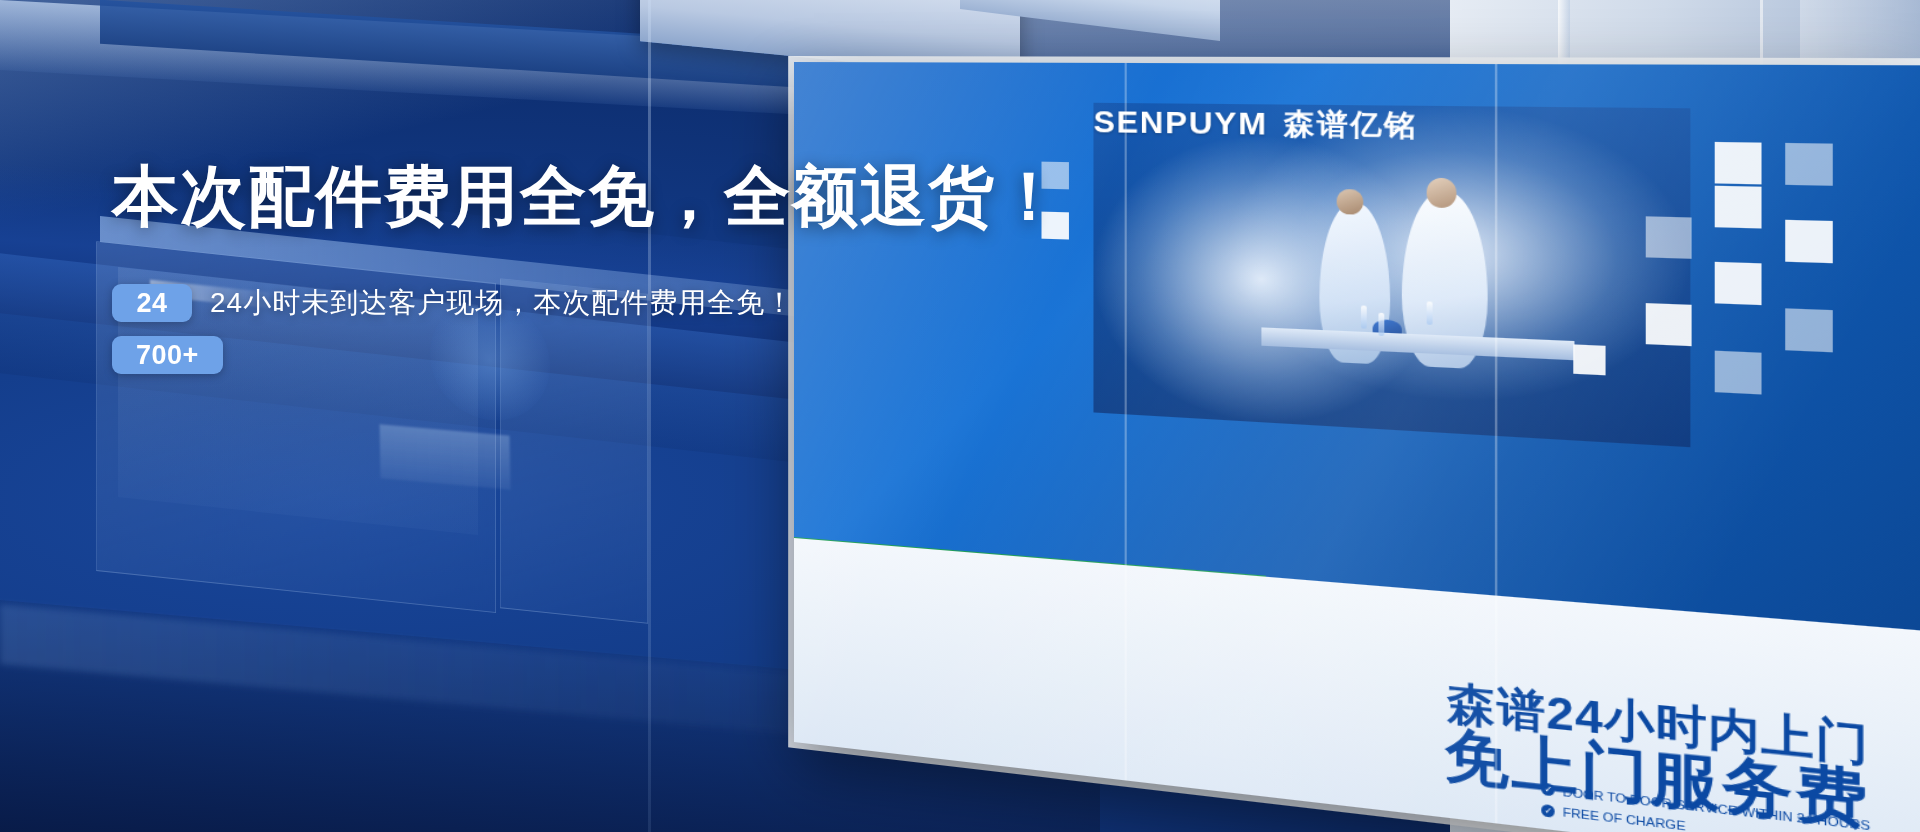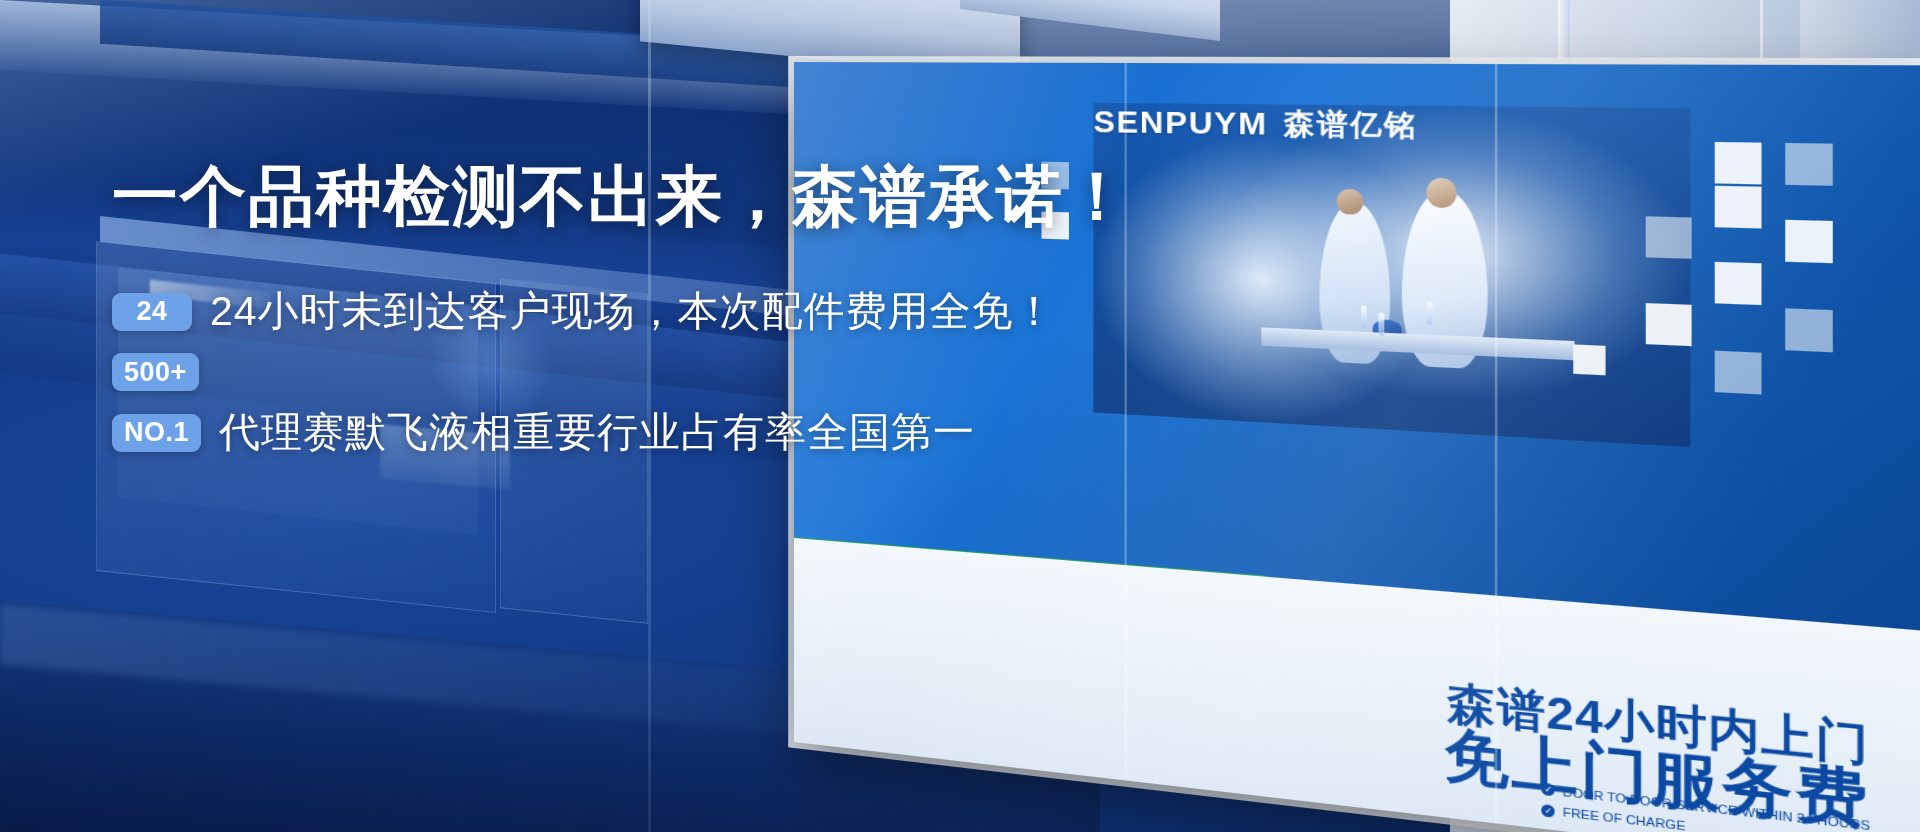--- a/index.html
+++ b/index.html
@@ -242,30 +242,30 @@
   }
   .headline{
     margin-top:12px;
     color:#ffffff; font-size:66px; font-weight:bold; letter-spacing:2px;
     white-space:nowrap;
     text-shadow:0 3px 16px rgba(0,0,0,.45);
   }
   .bullets{ margin-top:42px; display:flex; flex-direction:column; gap:14px; }
   .bullet{ display:flex; align-items:center; gap:18px; }
   .badge{
-    min-width:80px; height:38px; padding:0 12px;
+    min-width:80px; height:38px; padding:0 24px;
     border-radius:9px;
     background:#6ea2e8;
     color:#ffffff; font-size:27px; font-weight:bold;
     display:flex; align-items:center; justify-content:center;
     letter-spacing:.5px;
     box-shadow:0 2px 8px rgba(0,0,0,.25);
   }
   .bullet-text{
-    color:#ffffff; font-size:41px; letter-spacing:1px;
+    color:#ffffff; font-size:28px; letter-spacing:1px;
     text-shadow:0 2px 8px rgba(0,0,0,.4);
     white-space:nowrap;
   }
 
   
   .mullion{
     position:absolute; top:0; width:3px; height:832px;
     background:linear-gradient(180deg, rgba(205,222,245,.35), rgba(160,190,230,.12));
   }
 </style>
@@ -356,30 +356,26 @@
         </div>
       </div>
     </div>
 
     <div class="bb-seam" style="left:33%"></div>
     <div class="bb-seam" style="left:66%"></div>
     <div class="bb-glass"></div>
   </div>
 
   <div class="copy">
-    <div class="headline">一个品种检测不出来，森谱承诺！</div>
+    <div class="headline">本次配件费用全免，全额退货！</div>
 
     <div class="bullets">
       <div class="bullet">
         <span class="badge">24</span>
         <span class="bullet-text">24小时未到达客户现场，本次配件费用全免！</span>
       </div>
       <div class="bullet">
-        <span class="badge">500+</span>
-      </div>
-      <div class="bullet">
-        <span class="badge">NO.1</span>
-        <span class="bullet-text">代理赛默飞液相重要行业占有率全国第一</span>
+        <span class="badge">700+</span>
       </div>
     </div>
   </div>
 
 </div>
 
 </body></html>

